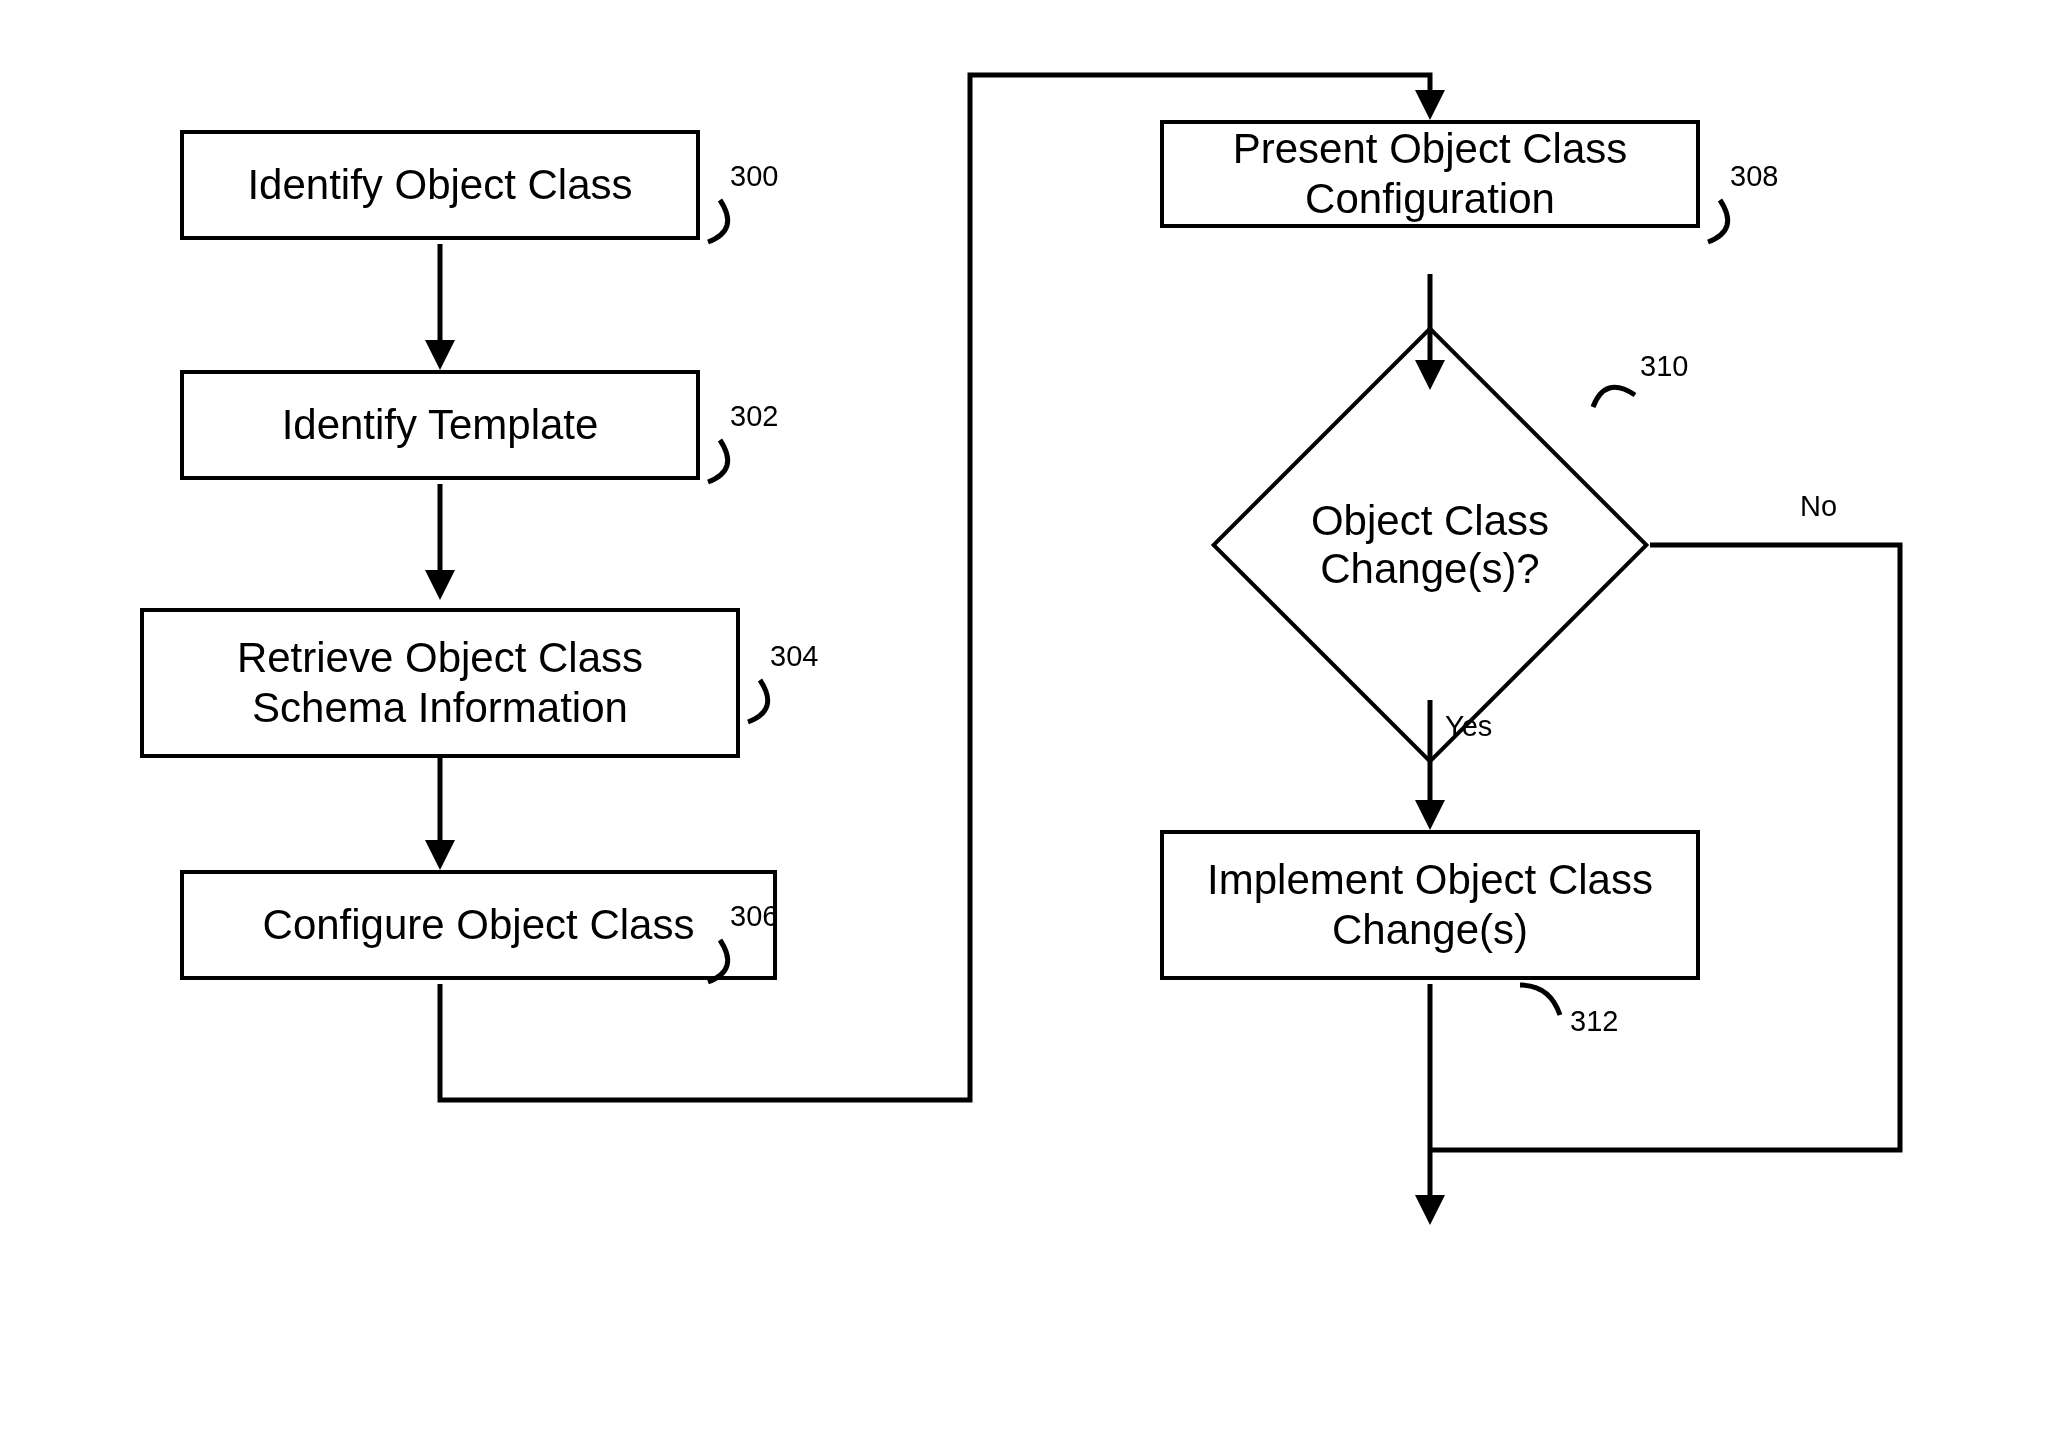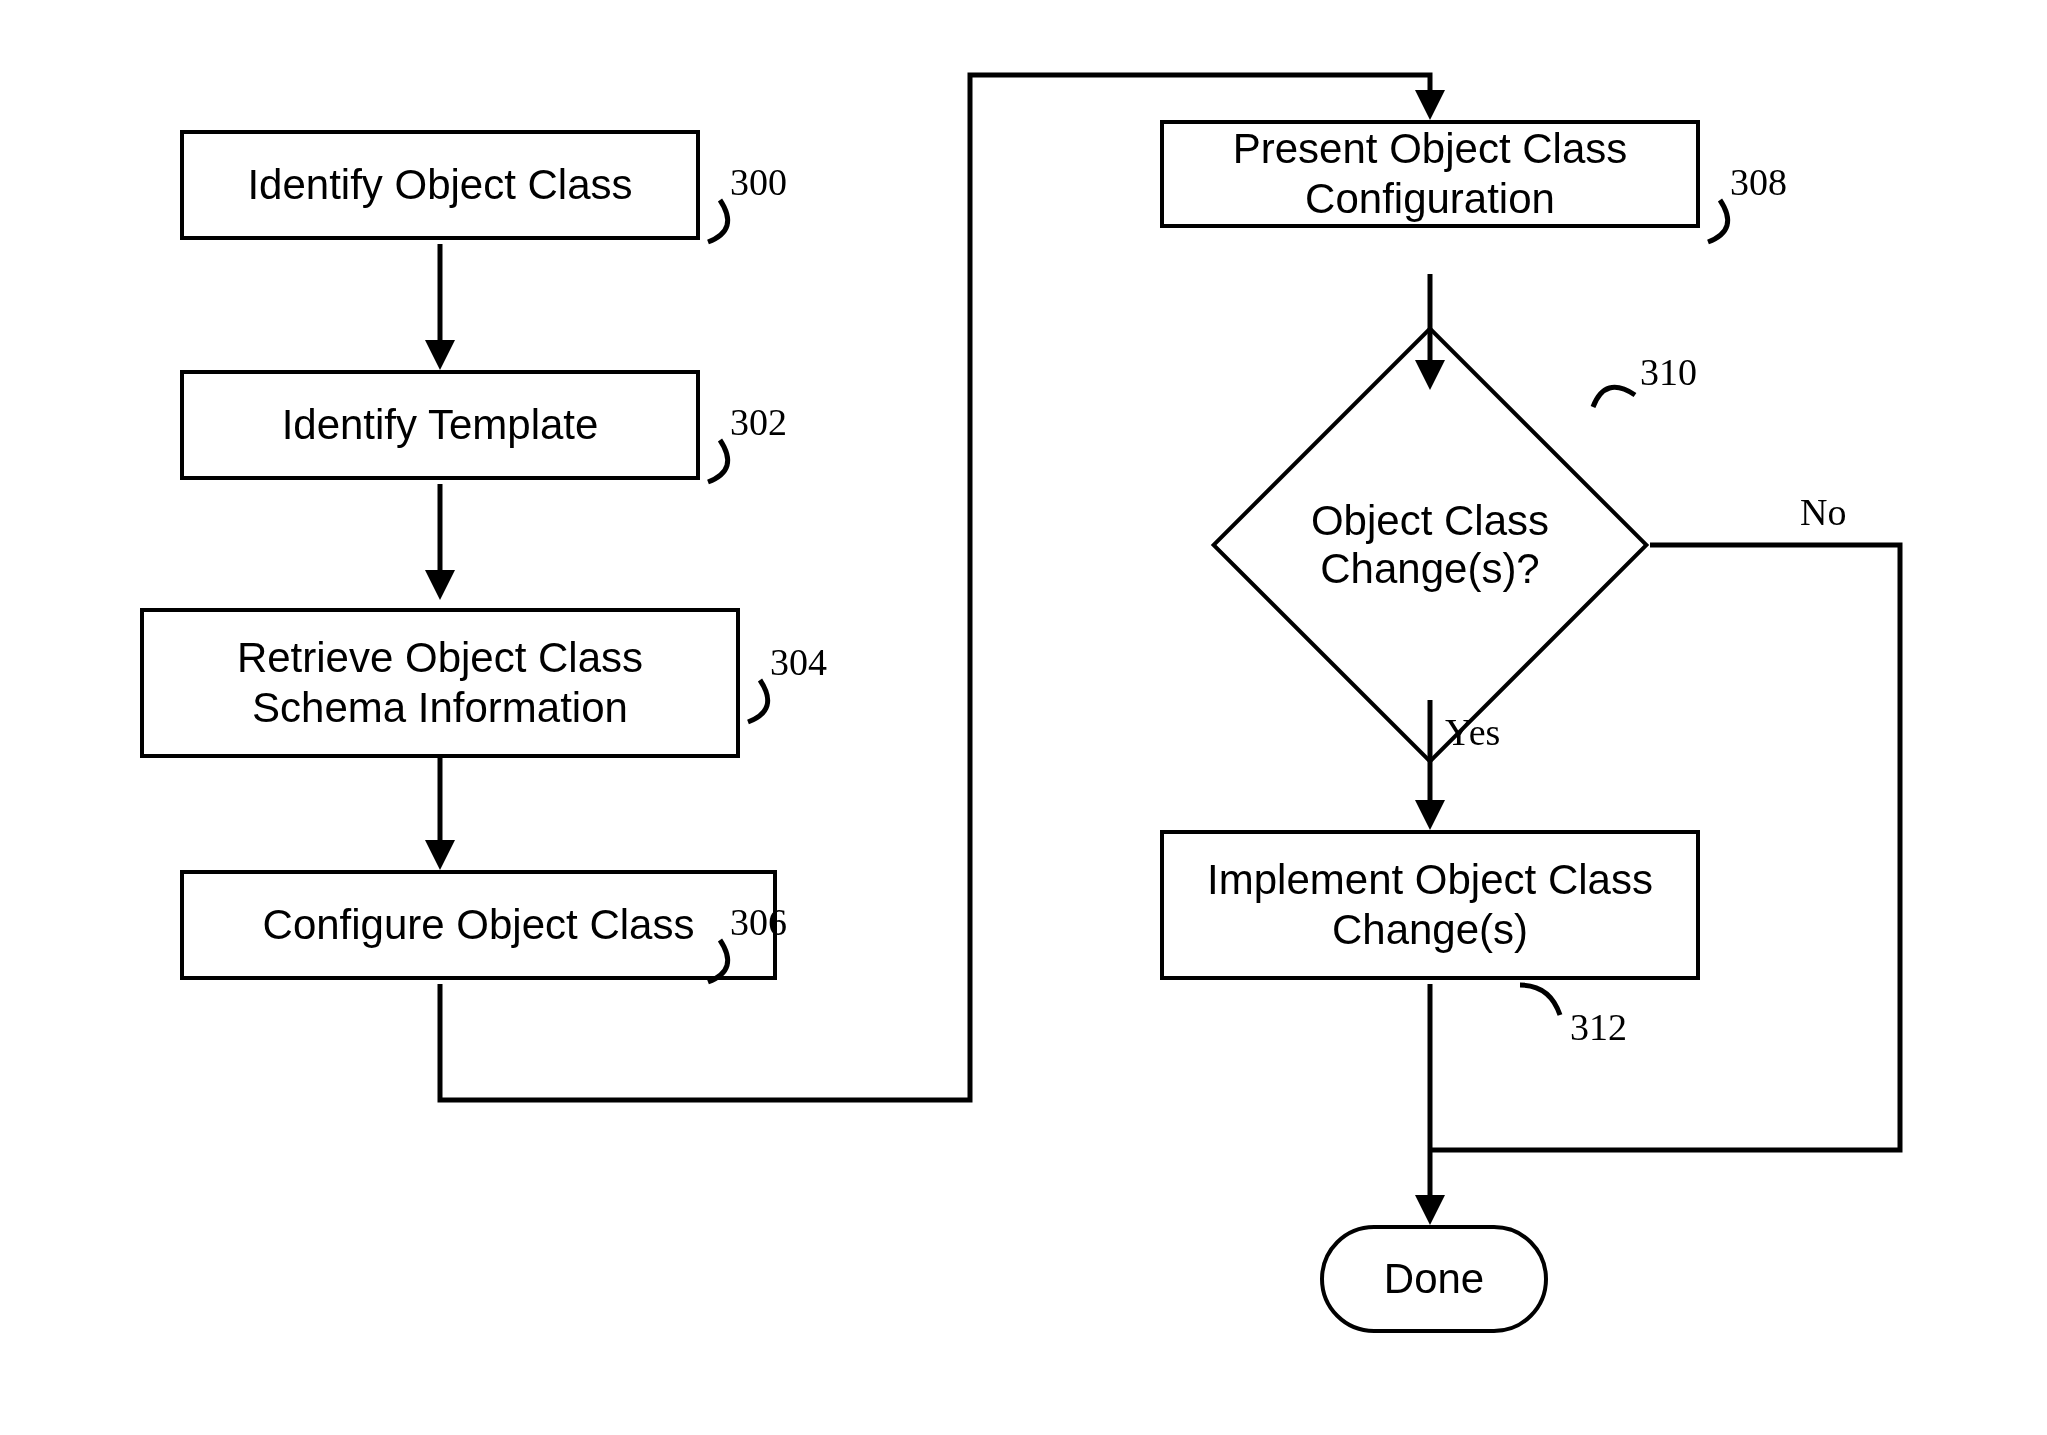--- a/index.html
+++ b/index.html
@@ -32,24 +32,23 @@
     background: #fff;
     border-radius: 60px;
     display: flex;
     align-items: center;
     justify-content: center;
     text-align: center;
     font-size: 42px;
   }
   .label {
     position: absolute;
-    font-size: 38px;
+    font-size: 29px;
     text-align: left;
     background: transparent;
-    font-family: Liberation Serif, serif;
   }
   .diamond-wrap {
     position: absolute;
   }
   .diamond-shape {
     position: absolute;
     left: 0; top: 0; right: 0; bottom: 0;
     border: 4px solid #000;
     background: #fff;
     transform: rotate(45deg);
@@ -111,23 +110,20 @@
       <span>Object Class Change(s)?</span>
     </div>
   </div>
   <div class="label" style="left:1640px; top:350px;">310</div>
 
   <div class="box" style="left:1160px; top:830px; width:540px; height:150px;">
     <span>Implement Object Class Change(s)</span>
   </div>
   <div class="label" style="left:1570px; top:1005px;">312</div>
 
-  <div class="terminator" style="left:1320px; top:1225px; width:220px; height:100px;">
-    <span>Done</span>
-  </div>
 
   <div class="label" style="left:1445px; top:710px;">Yes</div>
   <div class="label" style="left:1800px; top:490px;">No</div>
 
   <svg class="connectors" viewBox="0 0 2047 1435">
 
     <line class="stroke" x1="440" y1="244" x2="440" y2="362"></line>
     <polygon class="head" points="440,370 425,340 455,340"></polygon>
 
     <line class="stroke" x1="440" y1="484" x2="440" y2="592"></line>

